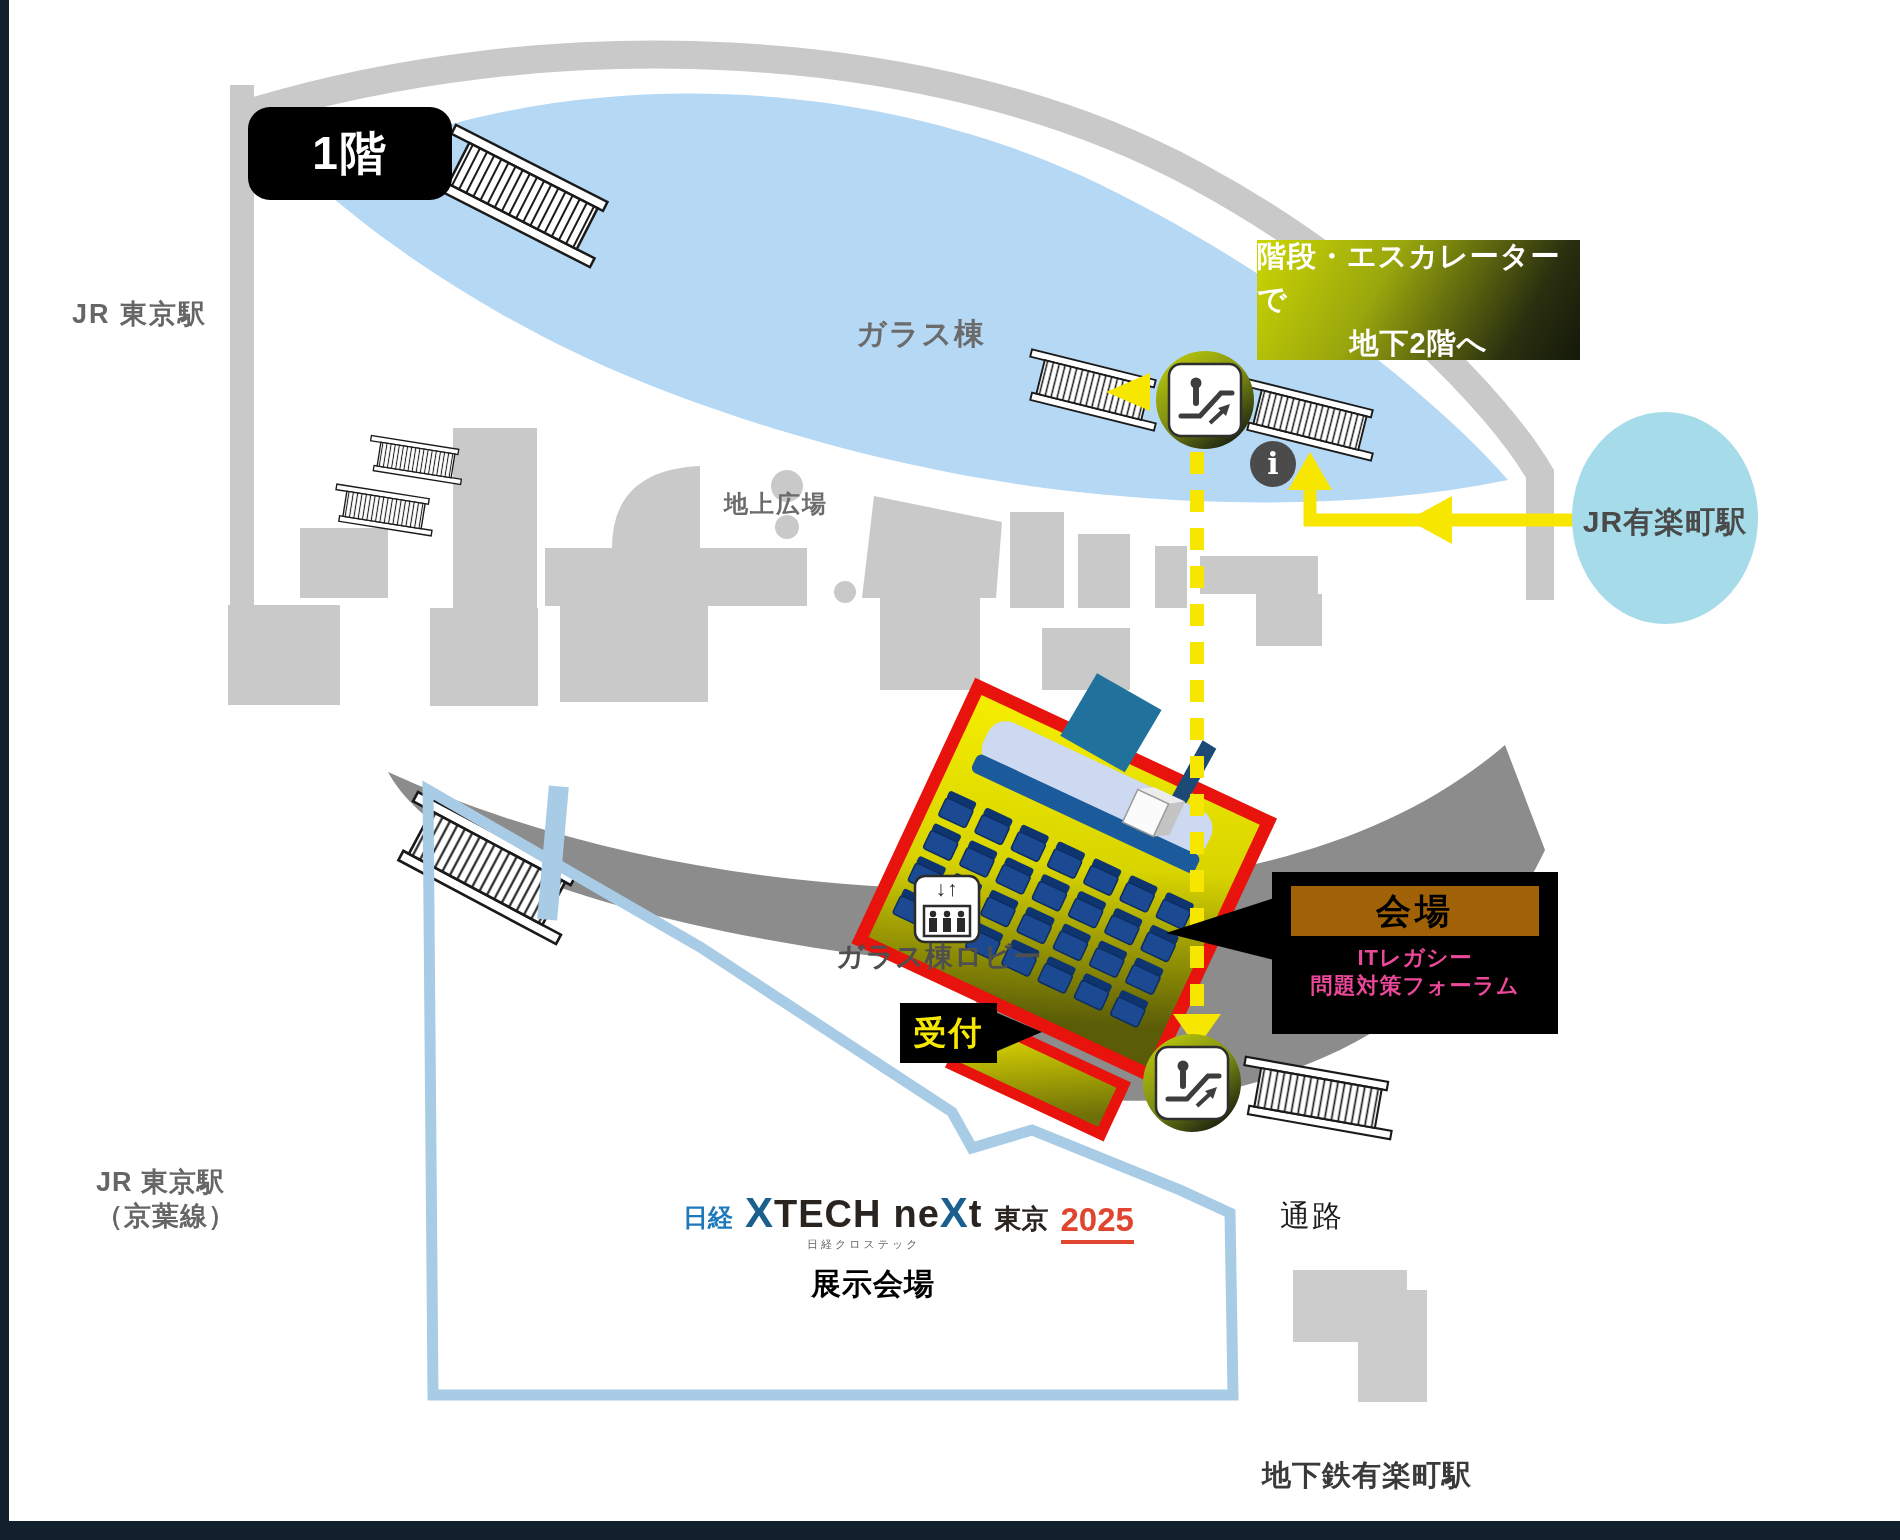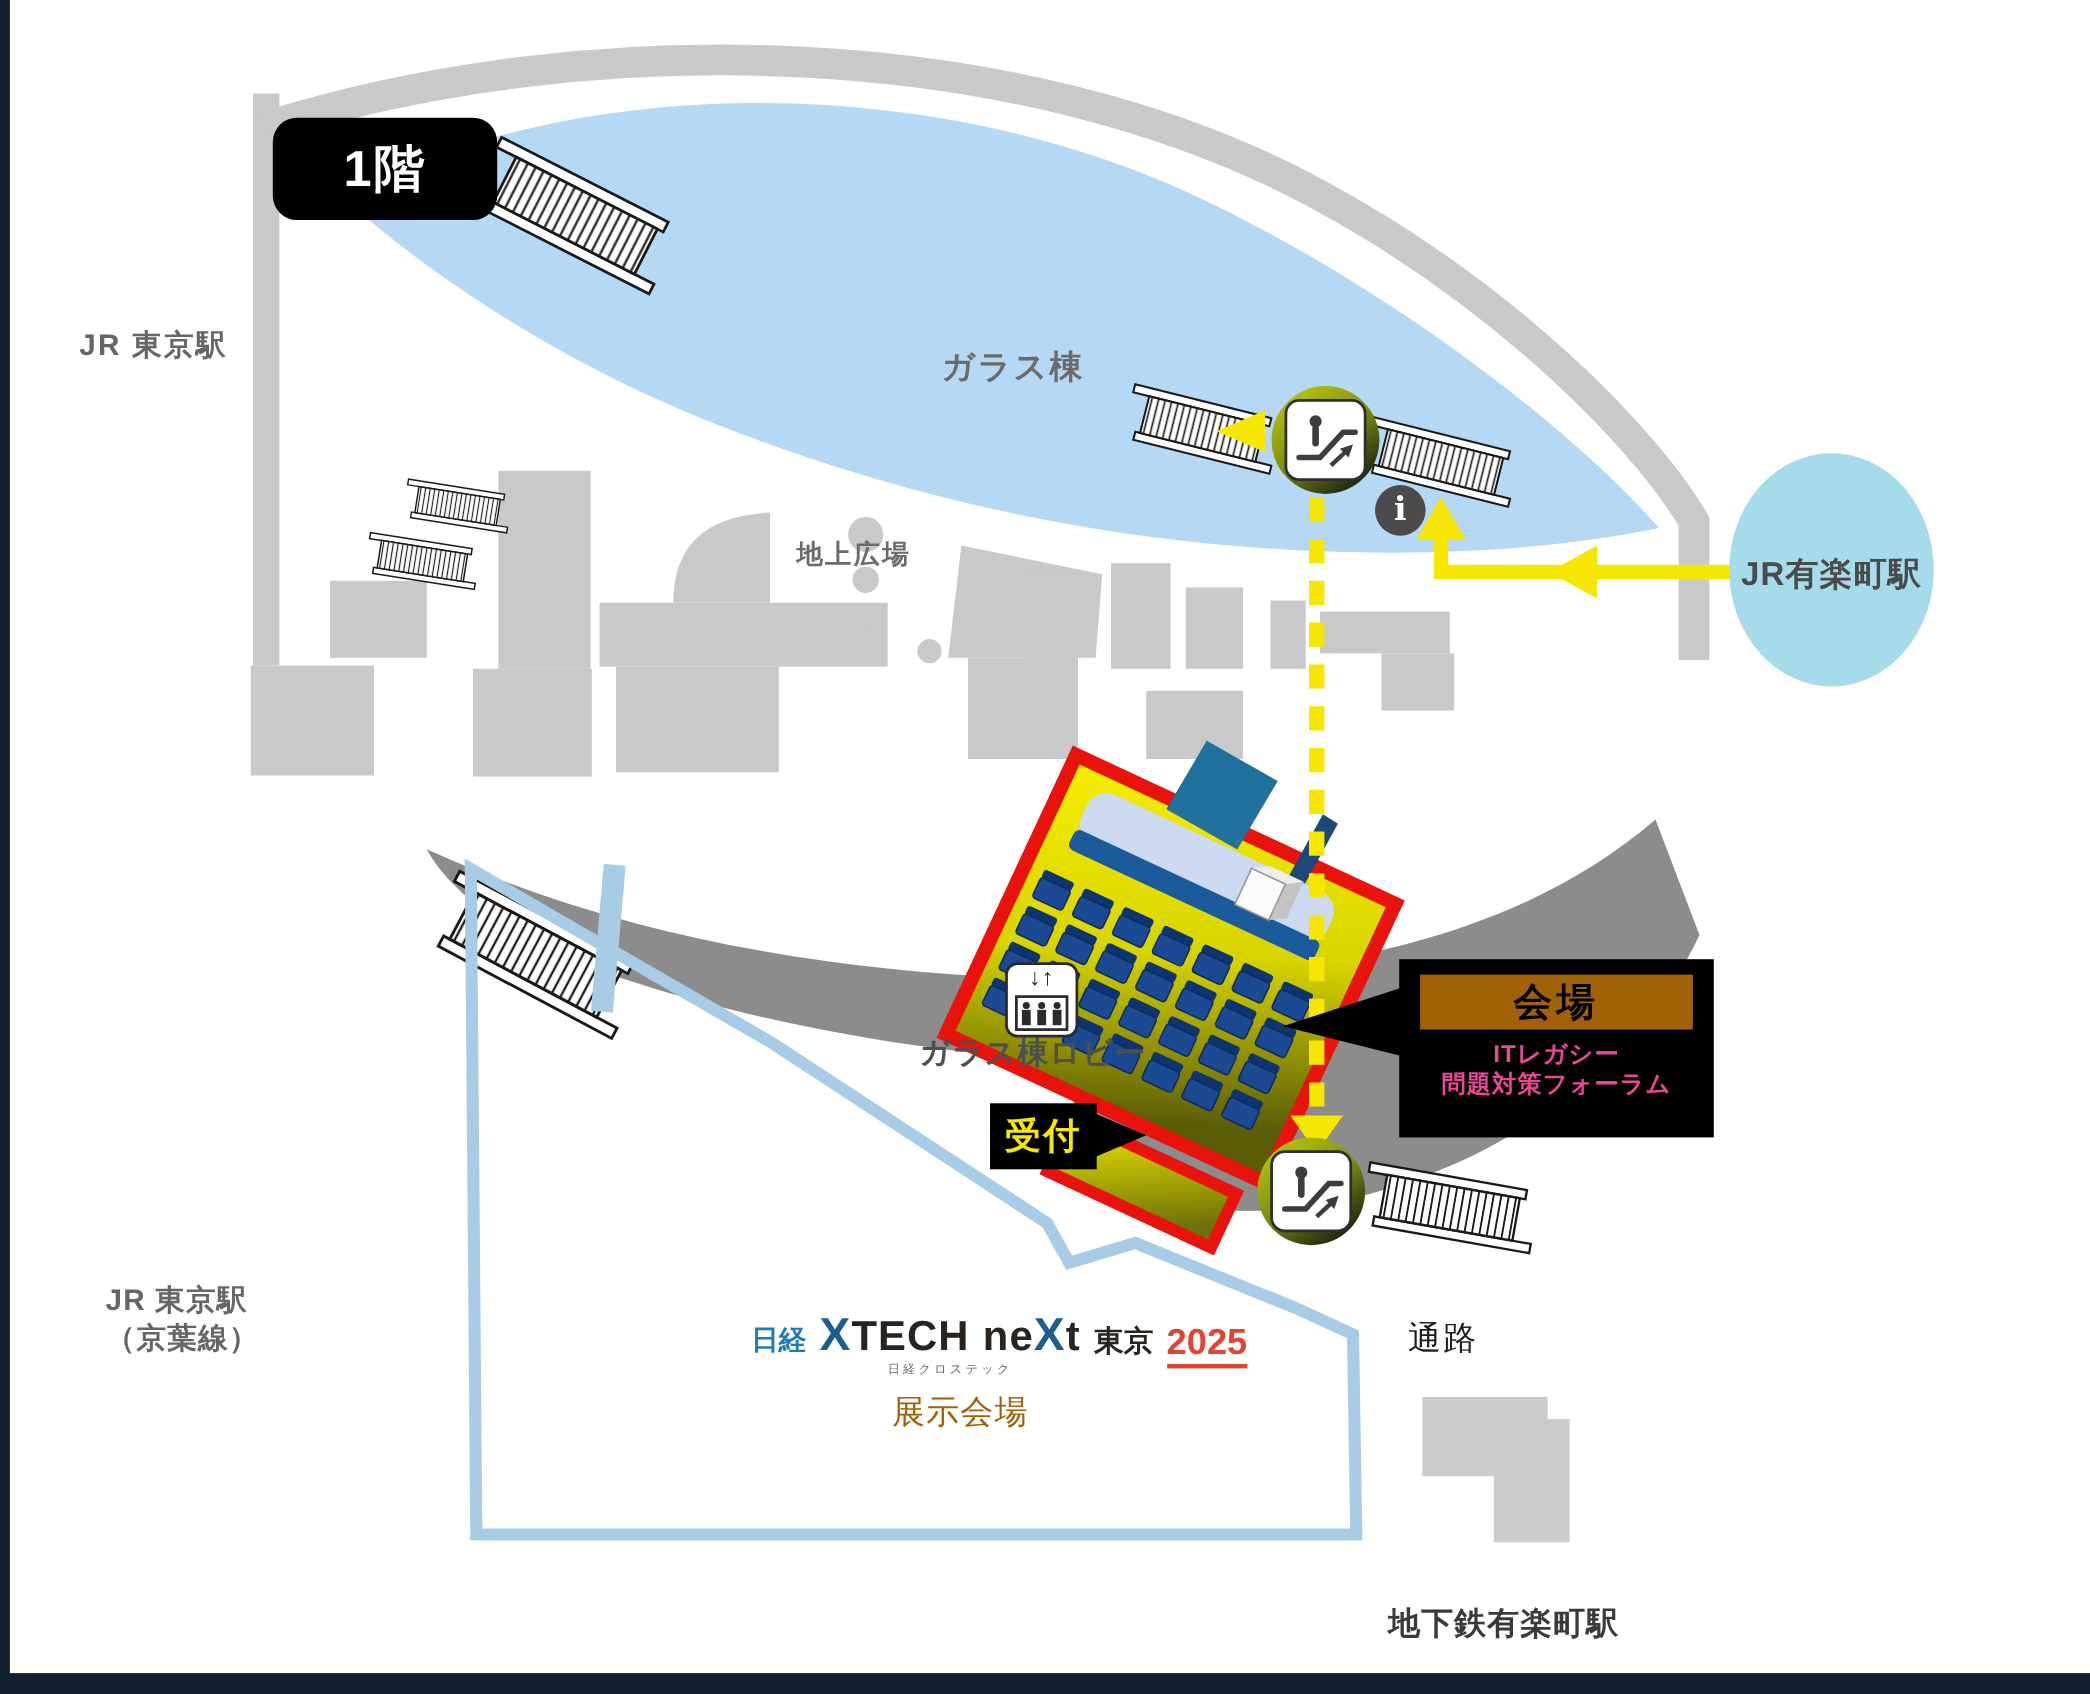--- a/index.html
+++ b/index.html
@@ -21,21 +21,21 @@
   .jr-yurakucho{left:1571px;top:502px;width:188px;text-align:center;font-size:30px;font-weight:800;color:#4a4a4a;letter-spacing:1px;}
   .seminar{left:688px;top:812px;font-size:29px;color:#fff;letter-spacing:5px;transform:rotate(-7deg);}
   .glass-lobby{left:836px;top:938px;font-size:28px;font-weight:800;color:#4f4f4f;letter-spacing:1px;}
   .kaijo{position:absolute;left:1272px;top:872px;width:286px;height:162px;background:#000;
          display:flex;flex-direction:column;align-items:center;padding-top:14px;box-sizing:border-box;}
   .kaijo-bar{width:248px;height:50px;background:#a16207;color:#000;font-size:35px;font-weight:800;
              display:flex;align-items:center;justify-content:center;letter-spacing:4px;margin-bottom:8px;}
   .kaijo-line{color:#ec4899;font-size:22px;font-weight:800;line-height:1.25;letter-spacing:1px;}
   .uketsuke{left:900px;top:1003px;width:97px;height:60px;font-size:33px;color:#f6e800;letter-spacing:2px;}
   .tsuro{left:1280px;top:1196px;font-size:30px;font-weight:500;color:#1f1f1f;}
-  .tenji{left:811px;top:1264px;font-size:30px;font-weight:400;color:#a16207;letter-spacing:1px;}
+  .tenji{left:811px;top:1264px;font-size:30px;font-weight:700;color:#000000;letter-spacing:1px;}
   .chikatetsu{left:1262px;top:1456px;font-size:29px;font-weight:800;color:#3a3a3a;letter-spacing:1px;}
   .jr-keiyo{left:96px;top:1166px;font-size:27px;font-weight:800;color:#666;line-height:1.25;letter-spacing:1px;}
   .info-i{position:absolute;left:1250px;top:441px;width:46px;height:46px;text-align:center;line-height:46px;
           color:#fff;font-family:"DejaVu Serif",serif;font-weight:700;font-size:30px;}
   .elev-arrows{position:absolute;left:915px;top:877px;width:64px;text-align:center;font-size:21px;
                font-weight:800;color:#2b2b2b;letter-spacing:1px;}
   .logo{position:absolute;left:683px;top:1192px;display:flex;align-items:flex-start;gap:12px;}
   .logo-nikkei{color:#1e79ba;font-size:25px;font-weight:900;margin-top:9px;}
   .logo-main{display:flex;flex-direction:column;align-items:center;}
   .logo-word{font-size:38px;font-weight:900;color:#29241f;letter-spacing:1px;line-height:1;}
@@ -225,20 +225,24 @@
     <polygon points="995,1012 995,1052 1042,1032" fill="#000"></polygon>
   </svg>
 
   <div class="box-black f1">
       <span>1階</span>
     </div>
 
   <div class="lbl jr-tokyo-top">JR 東京駅</div>
   <div class="lbl glass-tower">ガラス棟</div>
   <div class="lbl ground-plaza">地上広場</div>
+  <div class="note-box">
+    <div>階段・エスカレーターで</div>
+    <div>地下2階へ</div>
+  </div>
   <div class="lbl jr-yurakucho">JR有楽町駅</div>
   <div class="lbl seminar">セミナー室</div>
   <div class="lbl glass-lobby">ガラス棟ロビー</div>
   <div class="elev-arrows">↓↑</div>
   <div class="info-i">i</div>
 
   <div class="kaijo">
     <div class="kaijo-bar">会場</div>
     <div class="kaijo-line">ITレガシー</div>
     <div class="kaijo-line">問題対策フォーラム</div>

